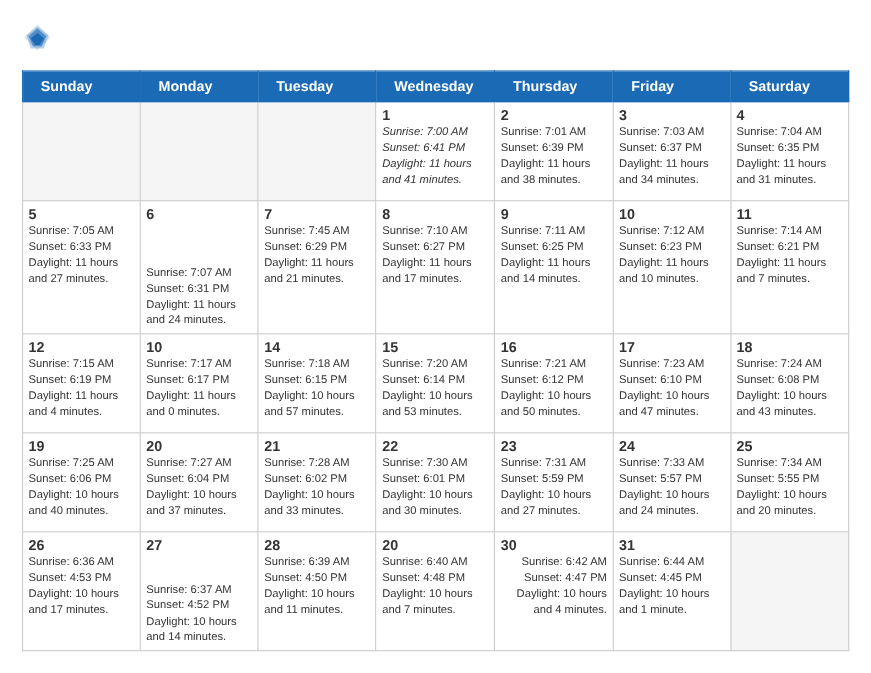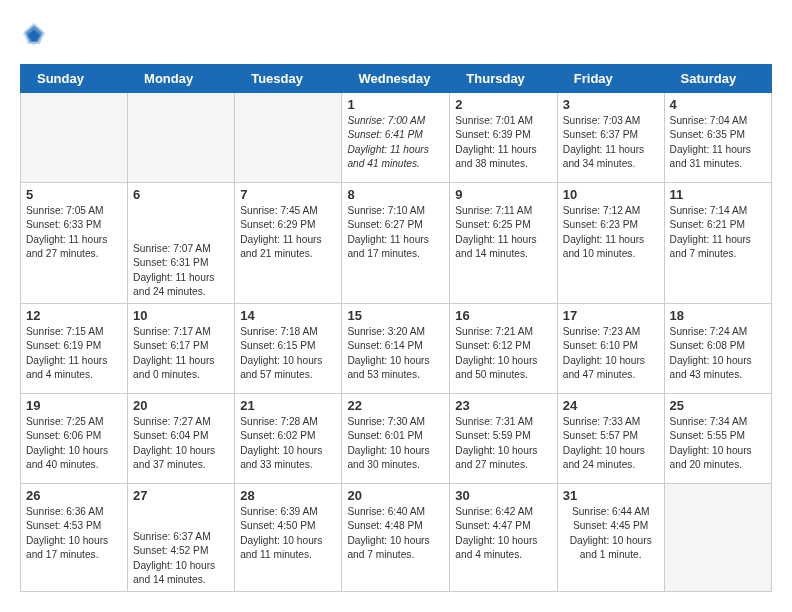--- a/index.html
+++ b/index.html
@@ -226,21 +226,21 @@
         </td>
         <td>
           <span class="day-number">14</span>
           <div class="day-info" style="white-space: pre-line;">Sunrise: 7:18 AM
 Sunset: 6:15 PM
 Daylight: 10 hours
 and 57 minutes.</div>
         </td>
         <td>
           <span class="day-number">15</span>
-          <div class="day-info" style="white-space: pre-line;">Sunrise: 3:20 AM
+          <div class="day-info" style="white-space: pre-line;">Sunrise: 7:20 AM
 Sunset: 6:14 PM
 Daylight: 10 hours
 and 53 minutes.</div>
         </td>
         <td>
           <span class="day-number">16</span>
           <div class="day-info" style="white-space: pre-line;">Sunrise: 7:21 AM
 Sunset: 6:12 PM
 Daylight: 10 hours
 and 50 minutes.</div>
@@ -335,28 +335,28 @@
         </td>
         <td>
           <span class="day-number">20</span>
           <div class="day-info" style="white-space: pre-line;">Sunrise: 6:40 AM
 Sunset: 4:48 PM
 Daylight: 10 hours
 and 7 minutes.</div>
         </td>
         <td>
           <span class="day-number">30</span>
-          <div class="day-info" style="white-space: pre-line;">Sunrise: 6:42 AM
+          <div class="day-info" style="white-space: pre-line; text-align: right;">Sunrise: 6:42 AM
 Sunset: 4:47 PM
 Daylight: 10 hours
 and 4 minutes.</div>
         </td>
         <td>
           <span class="day-number">31</span>
-          <div class="day-info" style="white-space: pre-line; text-align: center;">Sunrise: 6:44 AM
+          <div class="day-info" style="white-space: pre-line;">Sunrise: 6:44 AM
 Sunset: 4:45 PM
 Daylight: 10 hours
 and 1 minute.</div>
         </td>
         <td class="empty"></td>
       </tr>
     </tbody>
 </table>
 
 </body></html>

